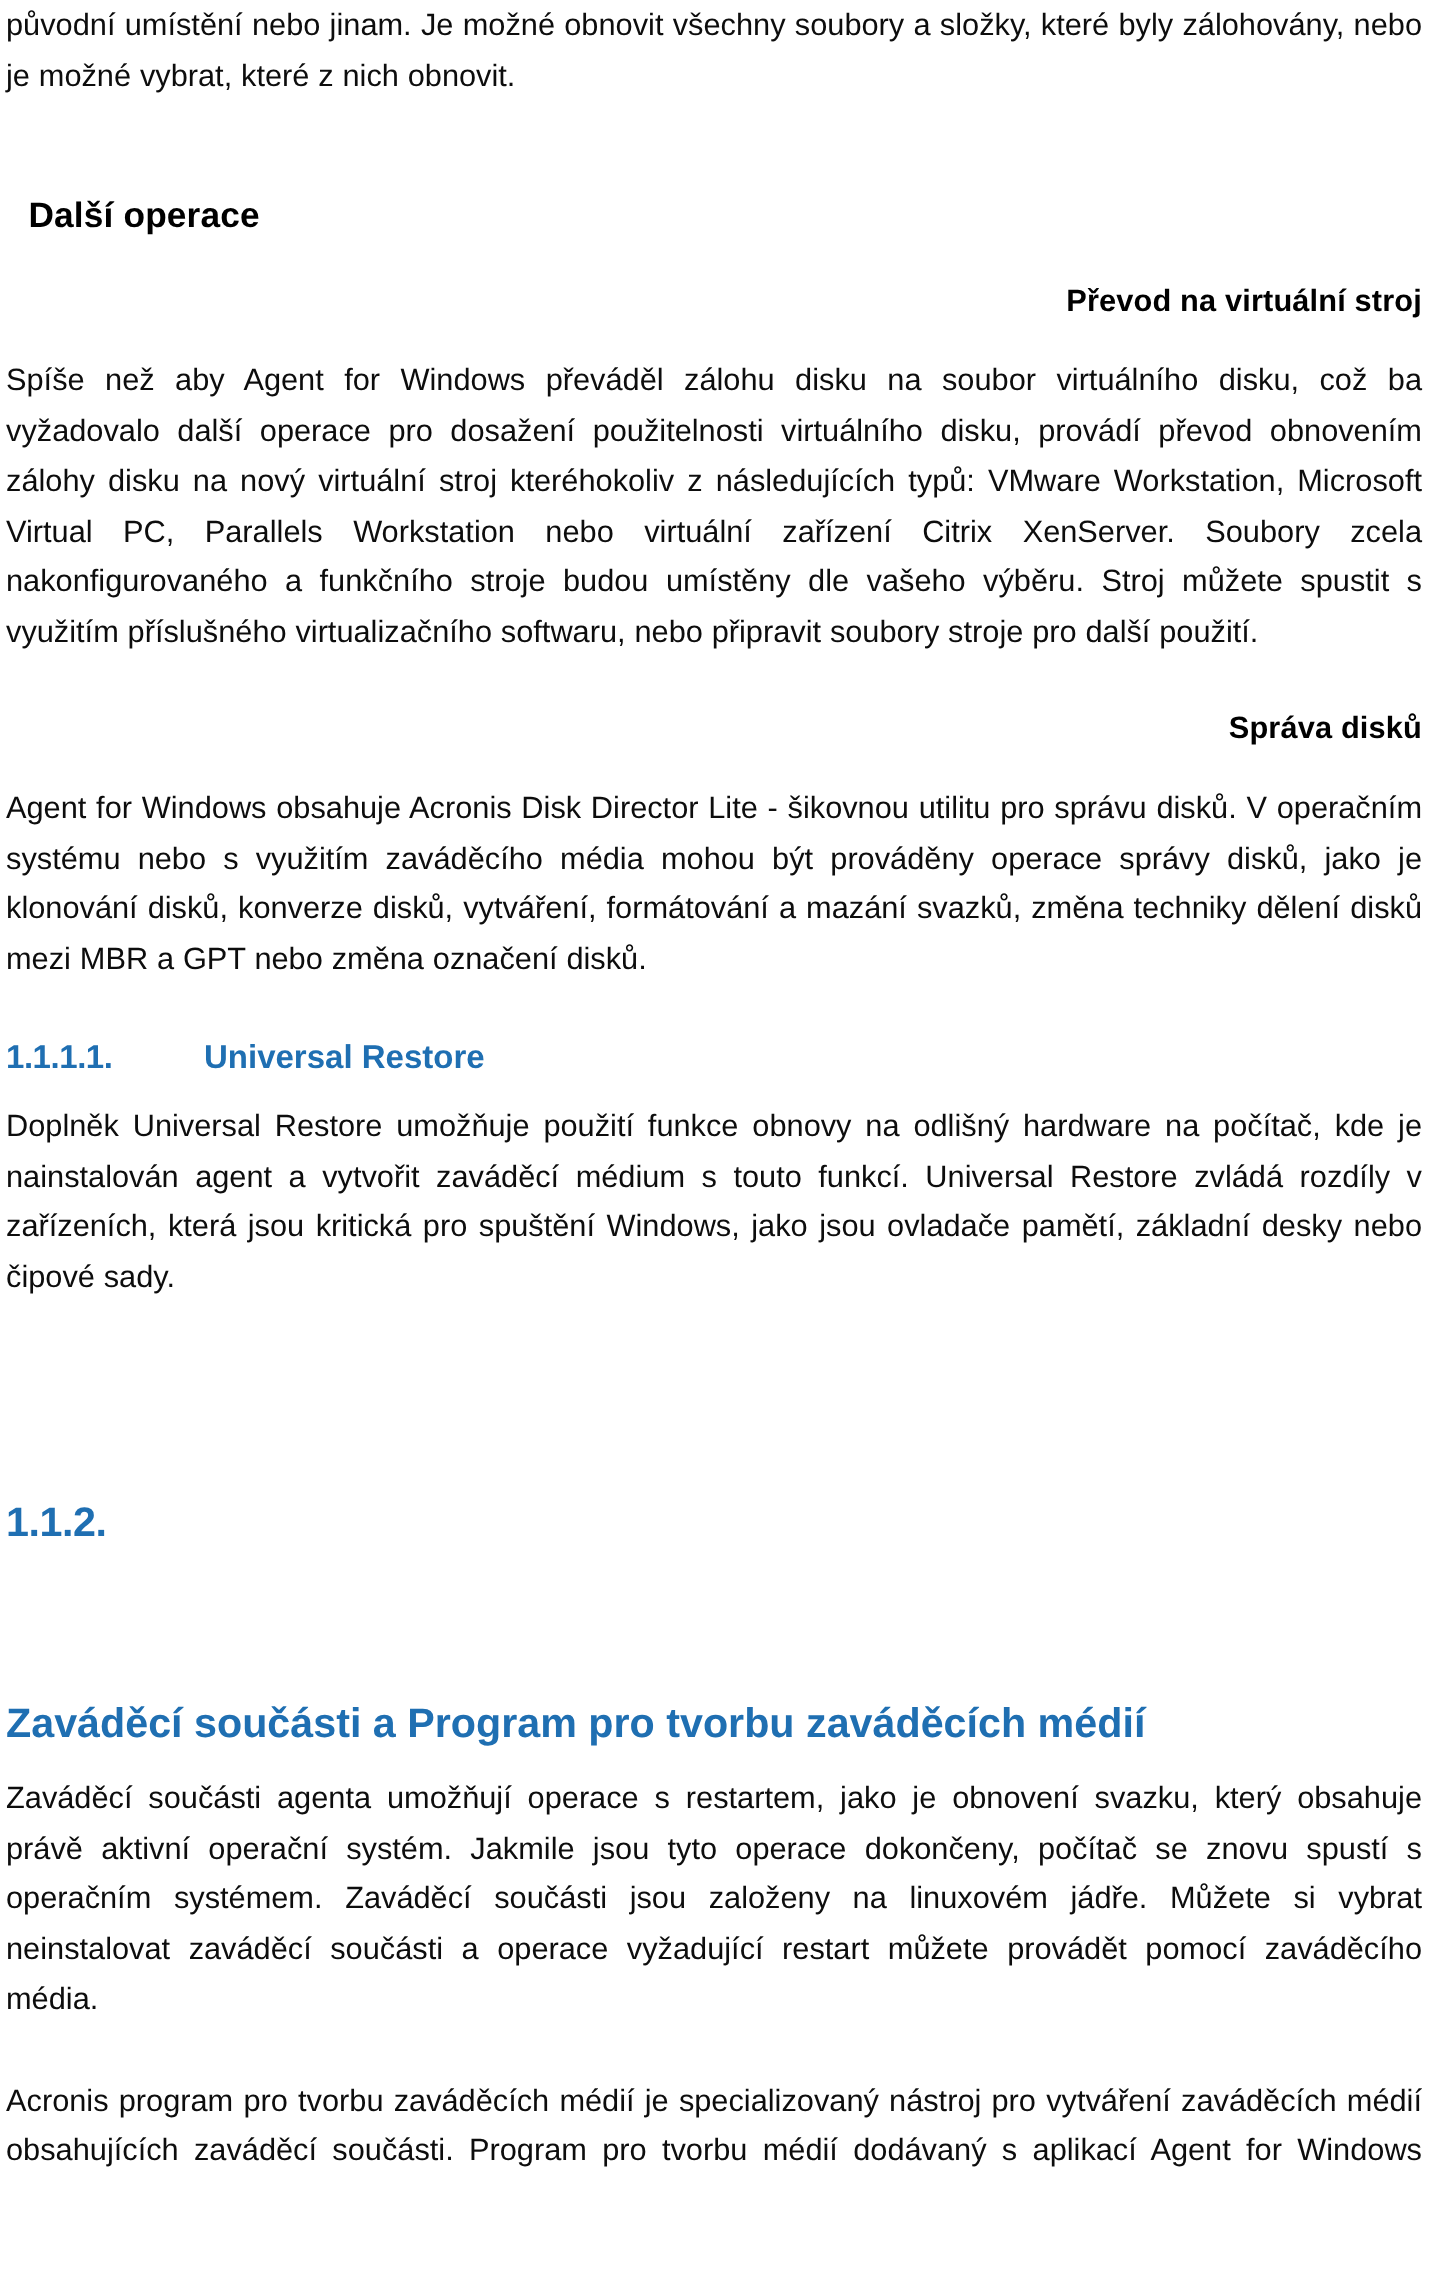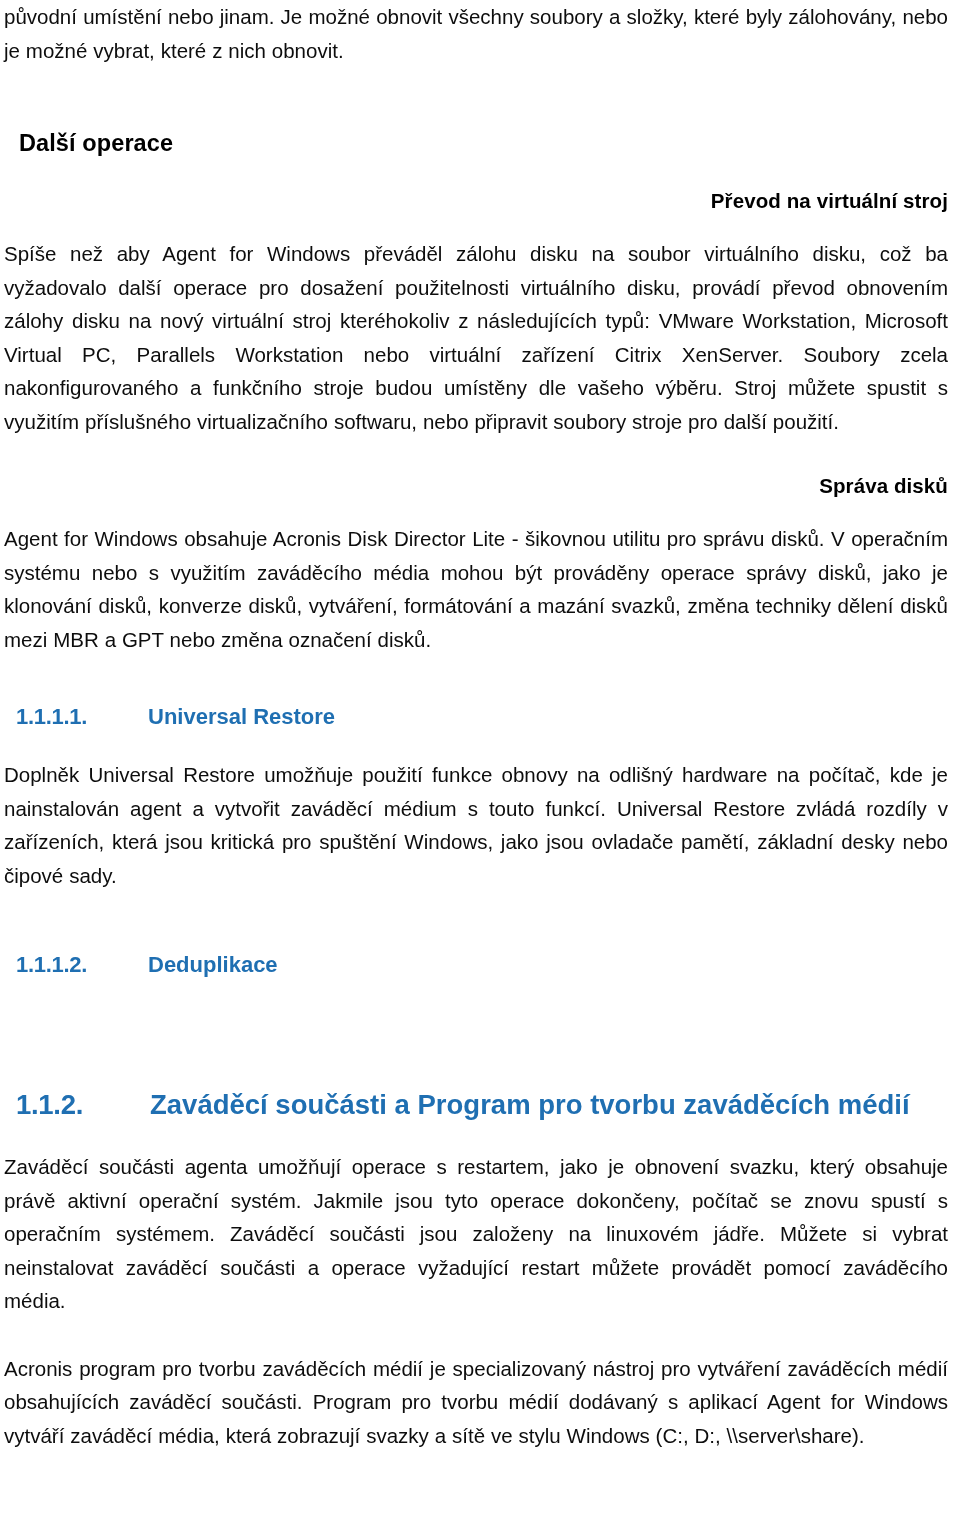--- a/index.html
+++ b/index.html
@@ -66,40 +66,41 @@
     font-weight: bold;
     color: #000000;
     letter-spacing: 0.1px;
     text-align: right;
   }
 
   
   .h-blue {
     display: flex;
     align-items: baseline;
-    margin: 12px;
+    margin: 0;
     color: #1f6fb2;
     font-weight: bold;
     justify-content: space-between;
   }
 
   .h-blue.level4 {
     font-size: 22px;
     line-height: 30px;
   }
 
   .h-blue.level4 .num {
     width: 132px;
     flex: 0 0 132px;
     letter-spacing: -0.3px;
   }
 
   .h-blue.level3 {
     font-size: 27.5px;
     line-height: 38px;
+    flex-direction: column;
   }
 
   .h-blue.level3 .num {
     width: 134px;
     flex: 0 0 134px;
     letter-spacing: -0.3px;
   }
 
   .h-blue .title {
     flex: 1 1 auto;
@@ -163,24 +164,20 @@
       <span class="num">1.1.1.1.</span>
       <span class="title">Universal Restore</span>
     </div>
 
     <div class="gap-sm"></div>
 
     <p class="body">Doplněk Universal Restore umožňuje použití funkce obnovy na odlišný hardware na počítač, kde je nainstalován agent a vytvořit zaváděcí médium s touto funkcí. Universal Restore zvládá rozdíly v zařízeních, která jsou kritická pro spuštění Windows, jako jsou ovladače pamětí, základní desky nebo čipové sady.</p>
 
     <div class="gap-xl"></div>
 
-    <div class="h-blue level4">
-      <span class="num">1.1.1.2.</span>
-      <span class="title">Deduplikace</span>
-    </div>
 
     <div class="gap-sm"></div>
 
 
     <div class="gap-xl"></div>
     <div class="gap-md"></div>
 
     <div class="h-blue level3">
       <span class="num">1.1.2.</span>
       <span class="title">Zaváděcí součásti a Program pro tvorbu zaváděcích médií</span>

